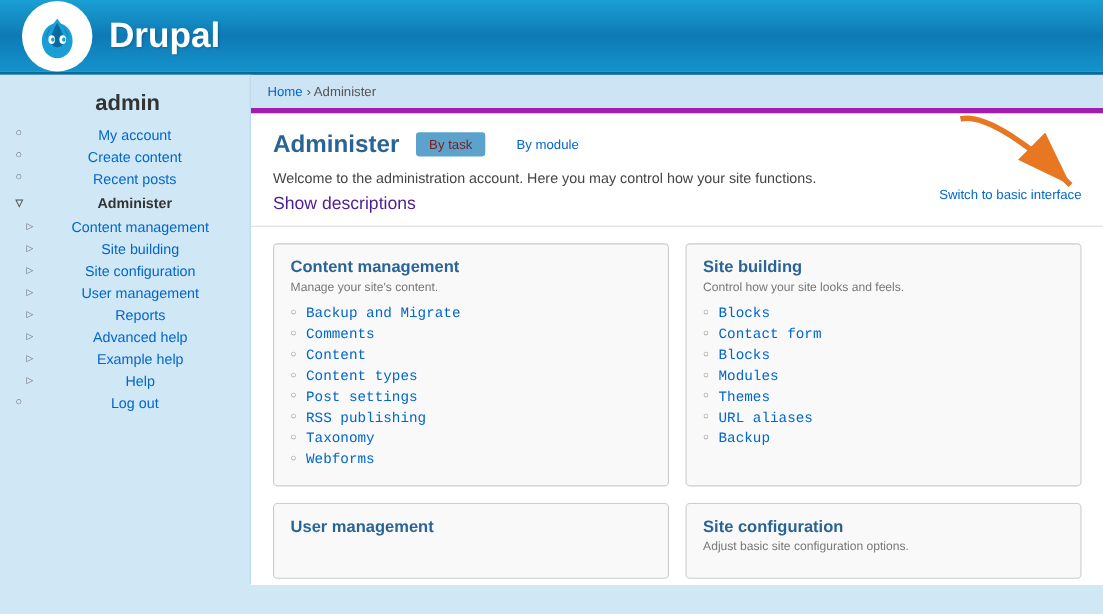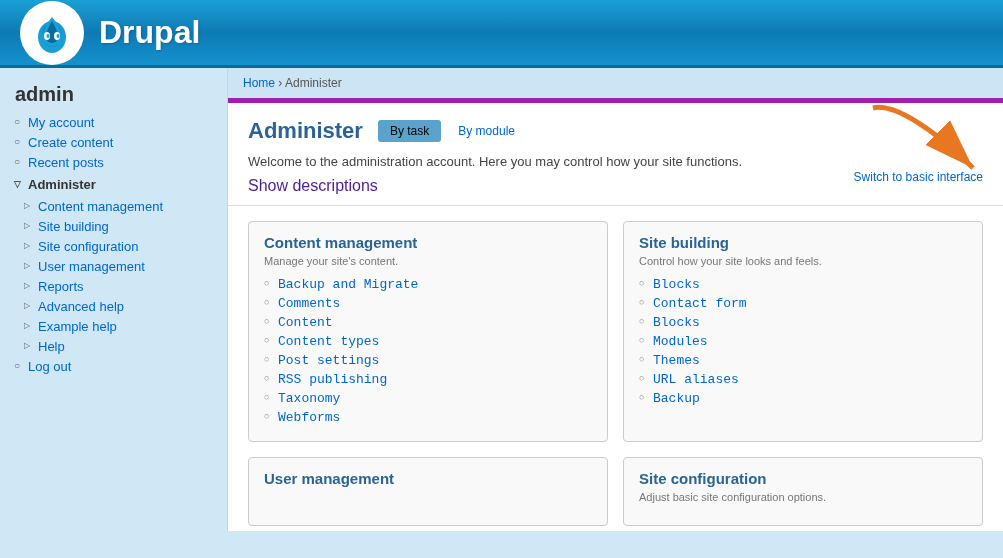--- a/index.html
+++ b/index.html
@@ -36,20 +36,21 @@
     
     .layout { display: flex; height: calc(558px - 95px); }
 
     
     .sidebar {
       width: 228px;
       background: #d0e8f5;
       padding: 15px 10px;
       flex-shrink: 0;
       border-right: 1px solid #b8d8ee;
+      text-align: center;
     }
     .sidebar .admin-name {
       font-size: 20px;
       font-weight: bold;
       color: #333;
       margin-bottom: 8px;
       padding-left: 5px;
     }
     .sidebar ul { list-style: none; }
     .sidebar ul li { margin: 3px 0; }
@@ -124,25 +125,25 @@
       margin-bottom: 10px;
     }
     .page-title {
       font-size: 22px;
       font-weight: bold;
       color: #2a6496;
       margin-right: 15px;
     }
     .tab-by-task {
       background: #5ba3cc;
-      color: #000000;
+      color: #7f1d1d;
       padding: 4px 12px;
       border-radius: 3px;
       font-size: 12px;
-      margin-right: 5px;
+      margin-right: 16px;
       cursor: pointer;
     }
     .tab-by-module {
       color: #0066cc;
       padding: 4px 12px;
       font-size: 12px;
       cursor: pointer;
       text-decoration: none;
     }
     .welcome-text { font-size: 13px; color: #444; margin-bottom: 8px; }

